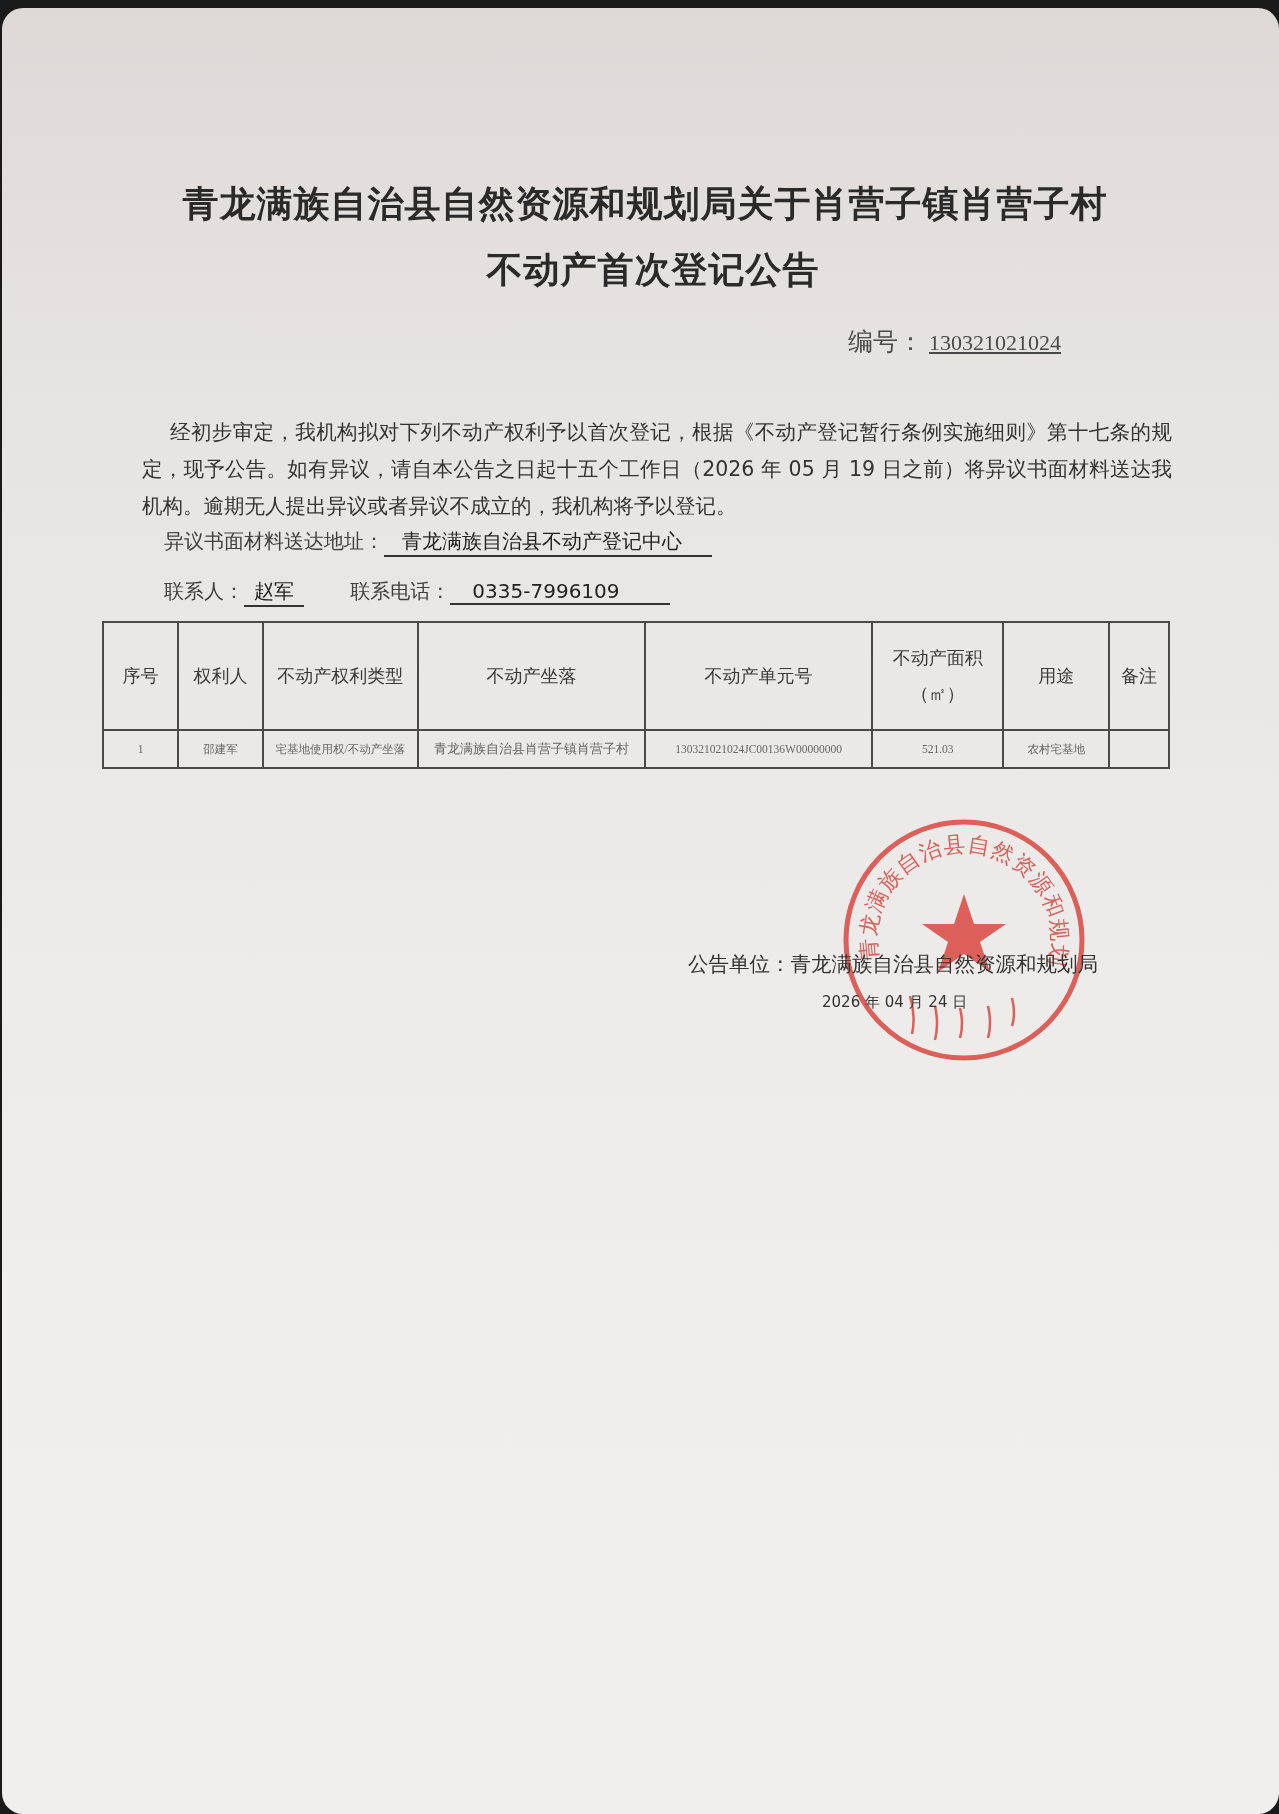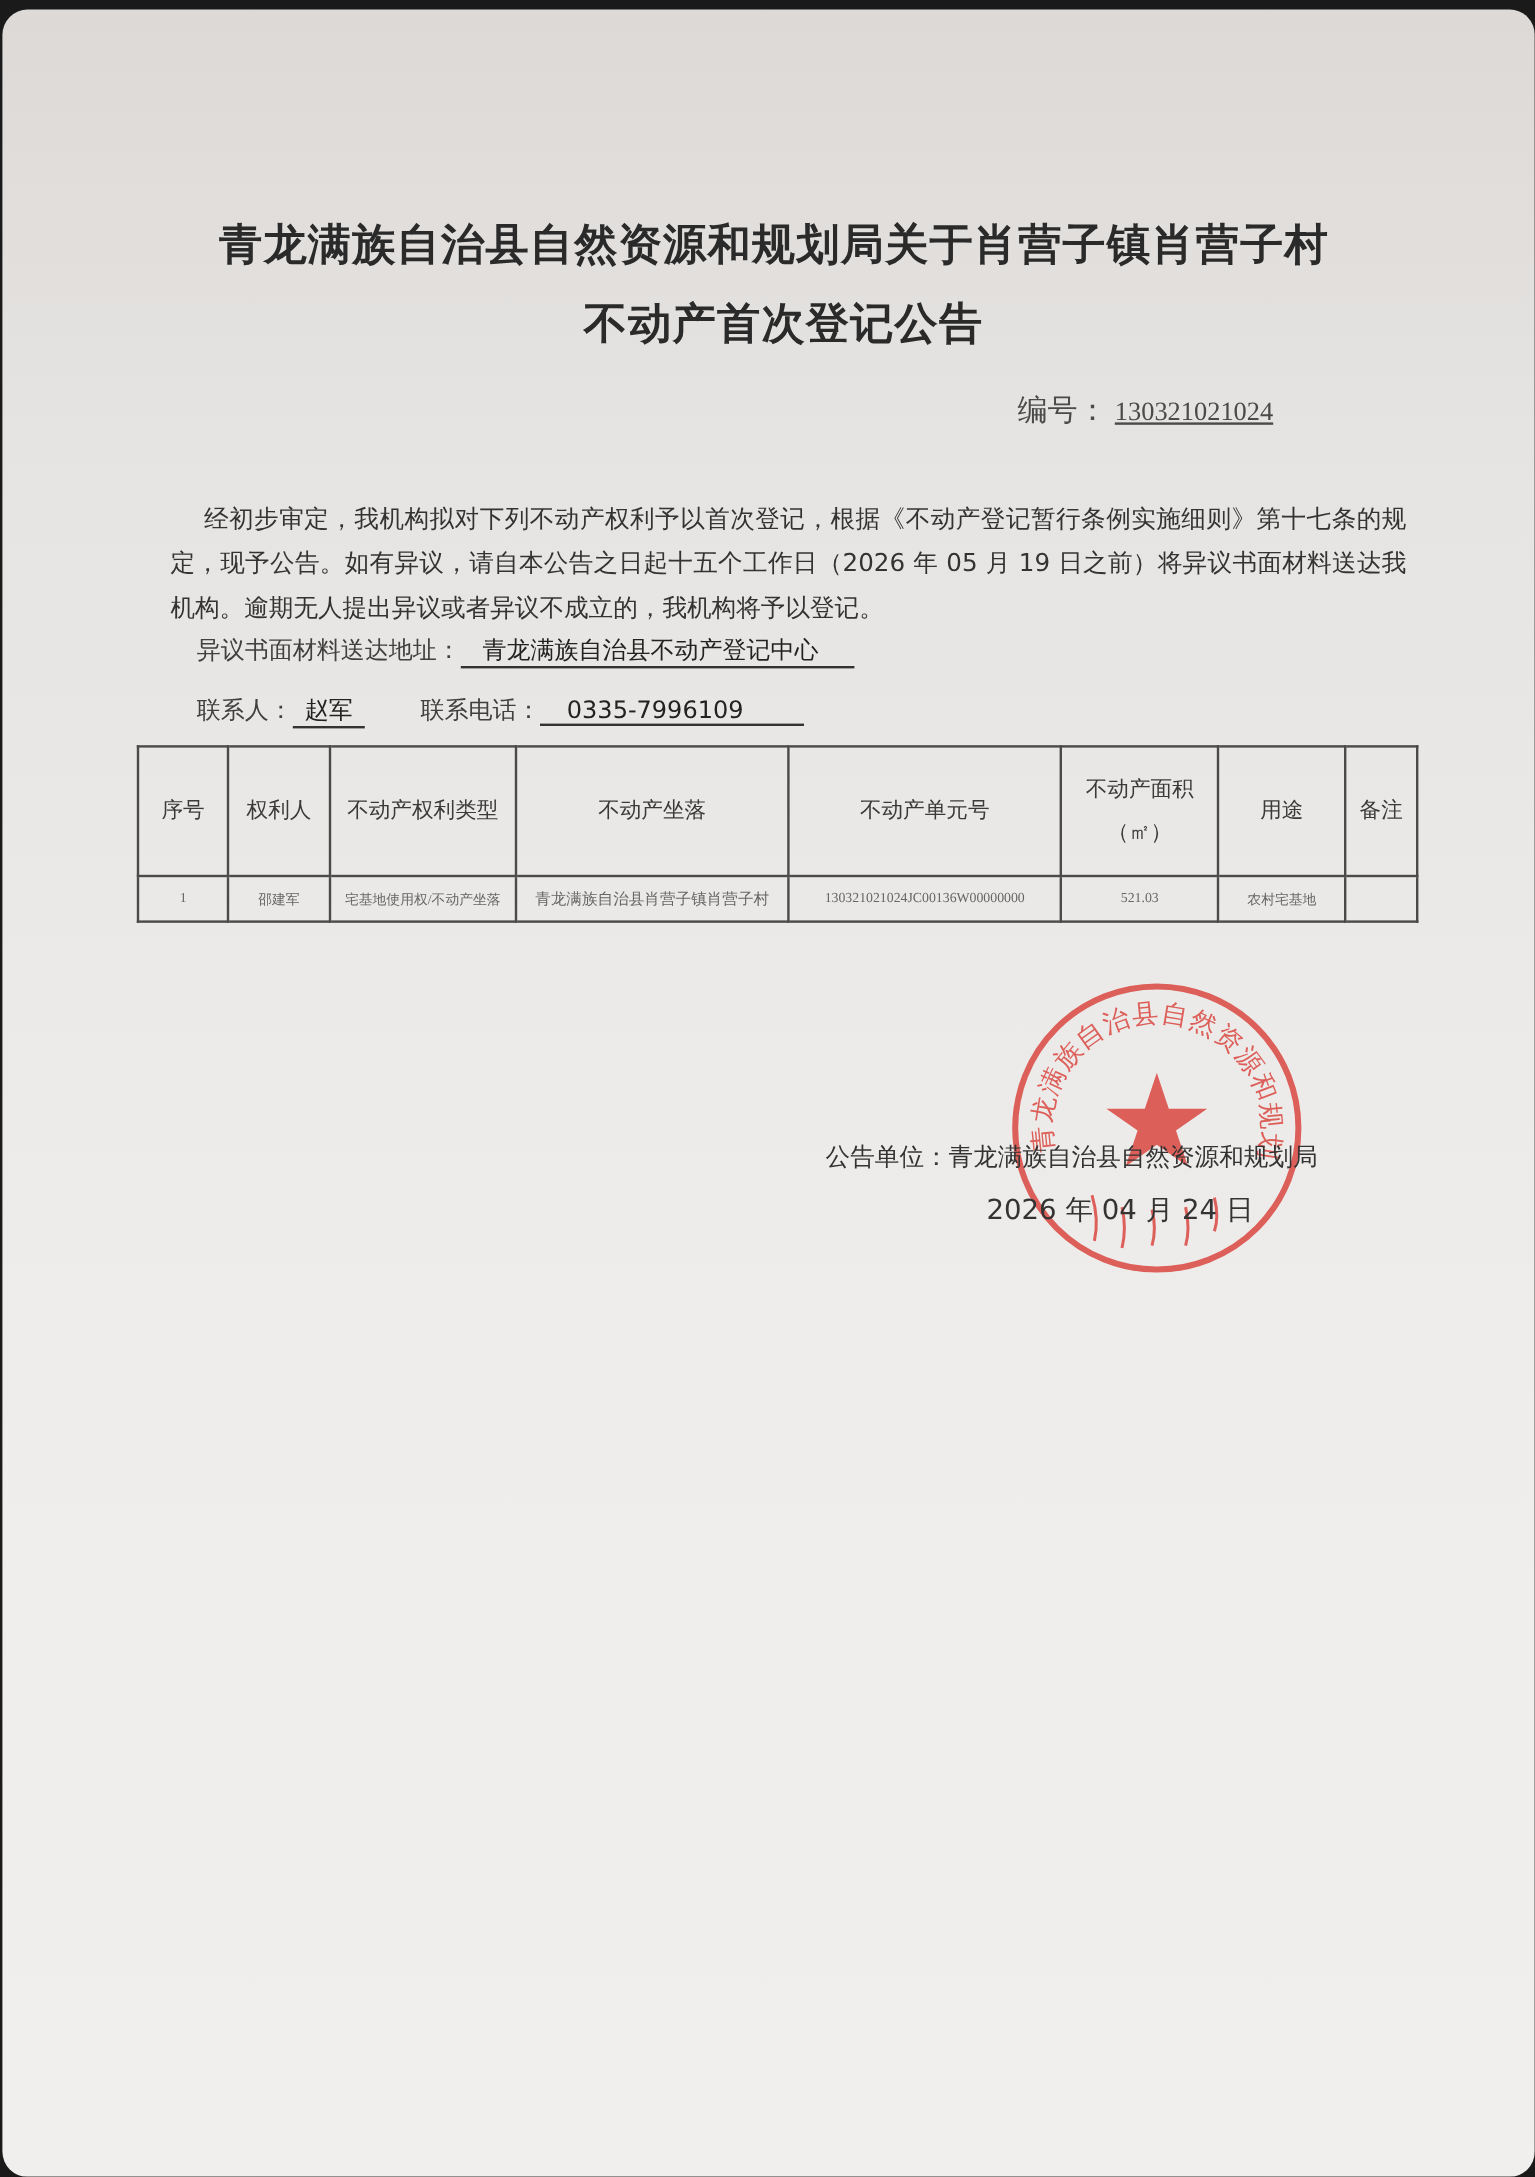--- a/index.html
+++ b/index.html
@@ -24,29 +24,28 @@
   .docno .val { font-family: "Liberation Serif", serif; font-size: 22px; text-decoration: underline; margin-left: 6px; }
   .para {
     position: absolute; left: 140px; width: 1030px; top: 406px;
     font-size: 20.5px; line-height: 37px; color: #333; text-indent: 28px; text-align: justify;
   }
   .line-label { position: absolute; font-size: 20px; color: #404040; }
   .uline { display: inline-block; border-bottom: 2px solid #333; padding: 0 14px; color: #222; }
   table.grid {
     position: absolute; left: 100px; top: 613px; width: 1068px;
     border-collapse: collapse;
-    margin-left: 12px;
   }
   table.grid th, table.grid td {
     border: 2px solid #4a4a4a; text-align: center; vertical-align: middle; padding: 0;
   }
   table.grid th { height: 82px; font-size: 18px; font-weight: normal; color: #3a3a3a; line-height: 36px; }
   table.grid td { height: 36px; font-size: 11.5px; color: #666; font-family: "Liberation Serif", "DejaVu Serif", serif; }
   .sign { position: absolute; left: 686px; top: 942px; font-size: 20.5px; color: #333; }
-  .sign-date { position: absolute; left: 820px; top: 985px; font-size: 23px; color: #333; }
+  .sign-date { position: absolute; left: 820px; top: 985px; font-size: 15px; color: #333; }
   .seal { position: absolute; left: 838px; top: 808px; width: 248px; height: 248px; opacity: 0.82; }
 </style>
 </head>
 <body>
 
 <div class="paper">
 
   <div class="title l1">青龙满族自治县自然资源和规划局关于肖营子镇肖营子村</div>
   <div class="title l2">不动产首次登记公告</div>
 

